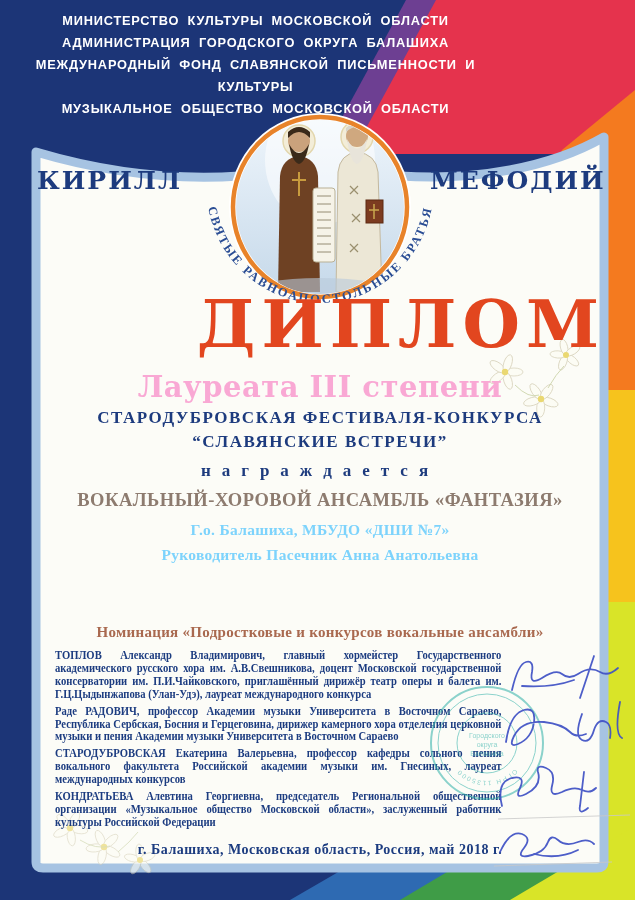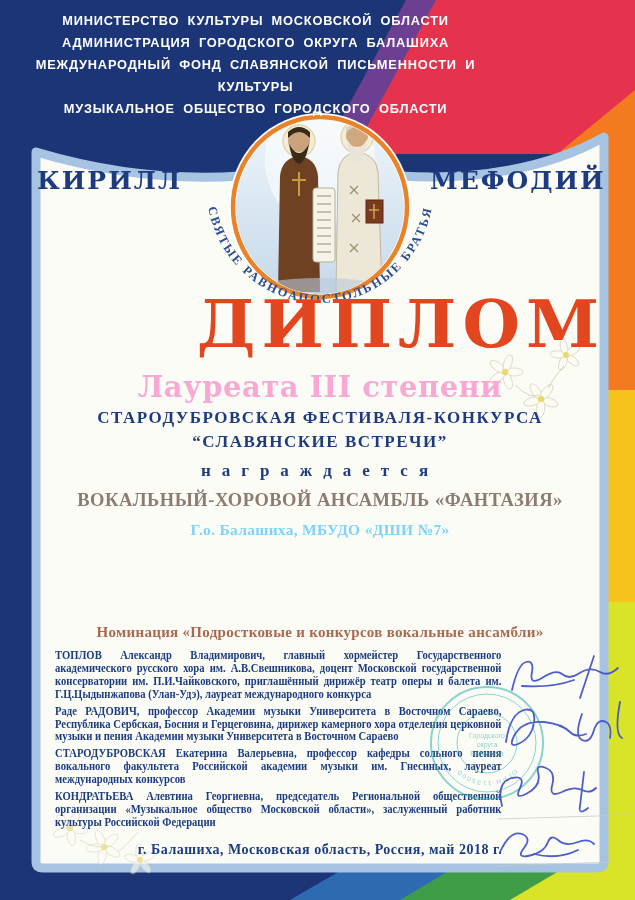--- a/index.html
+++ b/index.html
@@ -160,34 +160,35 @@
           <circle r="3" fill="#e6d050" stroke="none"></circle>
       </g>
       <path d="M80 840 q16 10 30 6 M118 852 q12 -10 20 -20" fill="none" stroke="#b9c48c"></path>
     </g>
   </svg>
 
   <div class="abs header-block">
     <div>МИНИСТЕРСТВО  КУЛЬТУРЫ  МОСКОВСКОЙ  ОБЛАСТИ</div>
     <div>АДМИНИСТРАЦИЯ  ГОРОДСКОГО  ОКРУГА  БАЛАШИХА</div>
     <div>МЕЖДУНАРОДНЫЙ  ФОНД  СЛАВЯНСКОЙ  ПИСЬМЕННОСТИ  И  КУЛЬТУРЫ</div>
-    <div>МУЗЫКАЛЬНОЕ  ОБЩЕСТВО  ГОРОДСКОГО  ОБЛАСТИ</div>
+    <div>МУЗЫКАЛЬНОЕ  ОБЩЕСТВО  МОСКОВСКОЙ  ОБЛАСТИ</div>
   </div>
 
   <div class="abs saint-name name-cyril">КИРИЛЛ</div>
   <div class="abs saint-name name-methodius">МЕФОДИЙ</div>
 
   <div class="abs ctr title-diplom">ДИПЛОМ</div>
   <div class="abs ctr degree">Лауреата III степени</div>
   <div class="abs ctr fest fest1">СТАРОДУБРОВСКАЯ ФЕСТИВАЛЯ-КОНКУРСА</div>
   <div class="abs ctr fest fest2">“СЛАВЯНСКИЕ ВСТРЕЧИ”</div>
   <div class="abs ctr awarded">награждается</div>
 
   <div class="abs ctr recipient-name">ВОКАЛЬНЫЙ-ХОРОВОЙ АНСАМБЛЬ «ФАНТАЗИЯ»</div>
   <div class="abs ctr recipient-line affil">Г.о. Балашиха, МБУДО «ДШИ №7»</div>
+  <div class="abs ctr recipient-line leader">Руководитель Пасечник Анна Анатольевна</div>
 
   <div class="abs ctr nomination">Номинация «Подростковые и конкурсов вокальные ансамбли»</div>
 
   <div class="abs jury">
     <p>ТОПЛОВ Александр Владимирович, главный хормейстер Государственного академического русского хора им. А.В.Свешникова, доцент Московской государственной консерватории им. П.И.Чайковского, приглашённый дирижёр театр оперы и балета им. Г.Ц.Цыдынжапова (Улан-Удэ), лауреат международного конкурса</p>
     <p>Раде РАДОВИЧ, профессор Академии музыки Университета в Восточном Сараево, Республика Сербская, Босния и Герцеговина, дирижер камерного хора отделения церковной музыки и пения Академии музыки Университета в Восточном Сараево</p>
     <p>СТАРОДУБРОВСКАЯ Екатерина Валерьевна, профессор кафедры сольного пения вокального факультета Российской академии музыки им. Гнесиных, лауреат международных конкурсов</p>
     <p>КОНДРАТЬЕВА Алевтина Георгиевна, председатель Региональной общественной организации «Музыкальное общество Московской области», заслуженный работник культуры Российской Федерации</p>
   </div>
 

